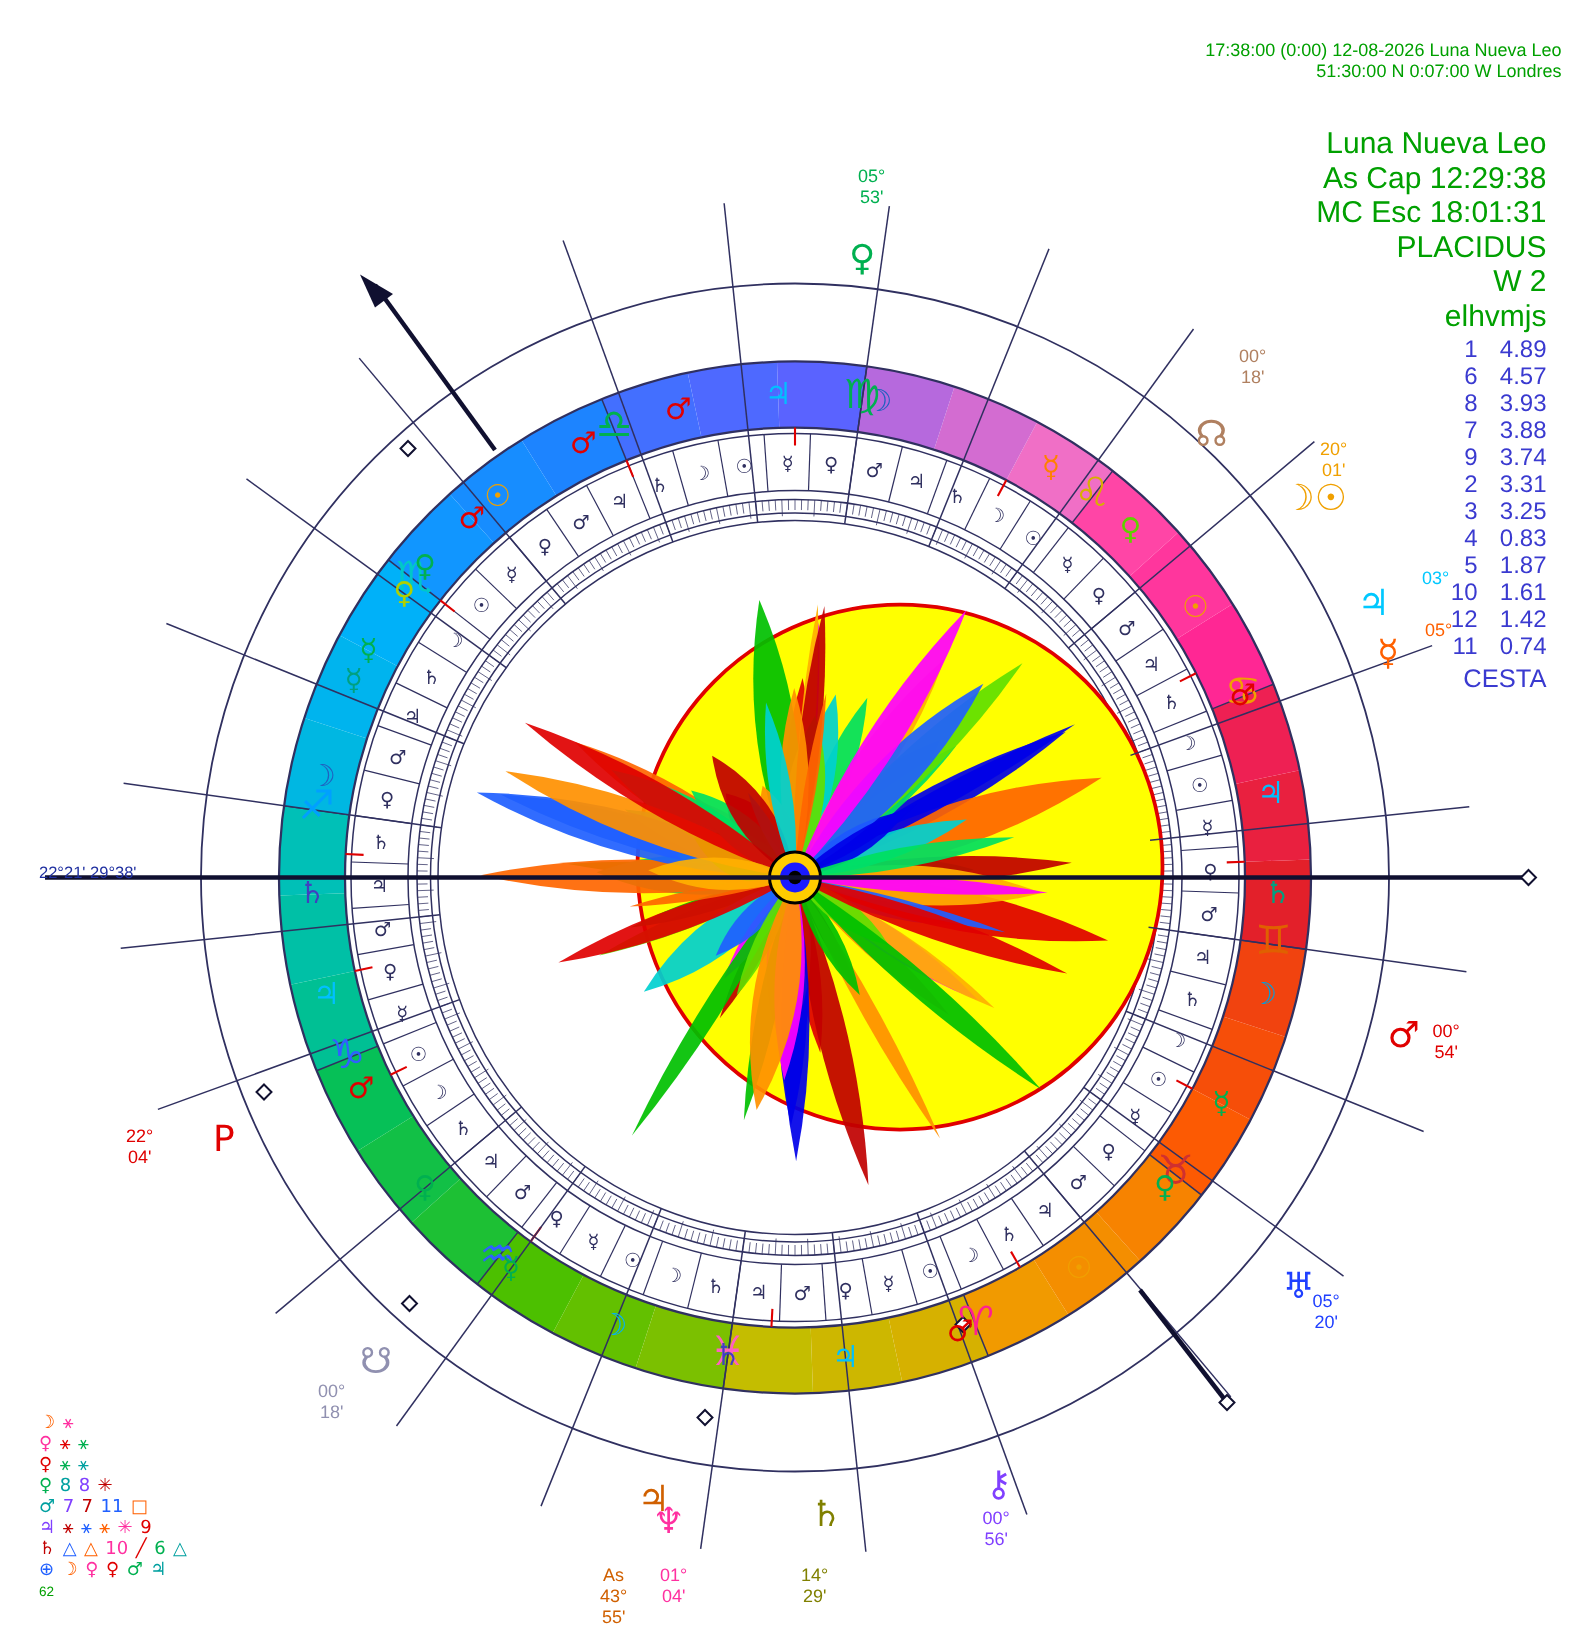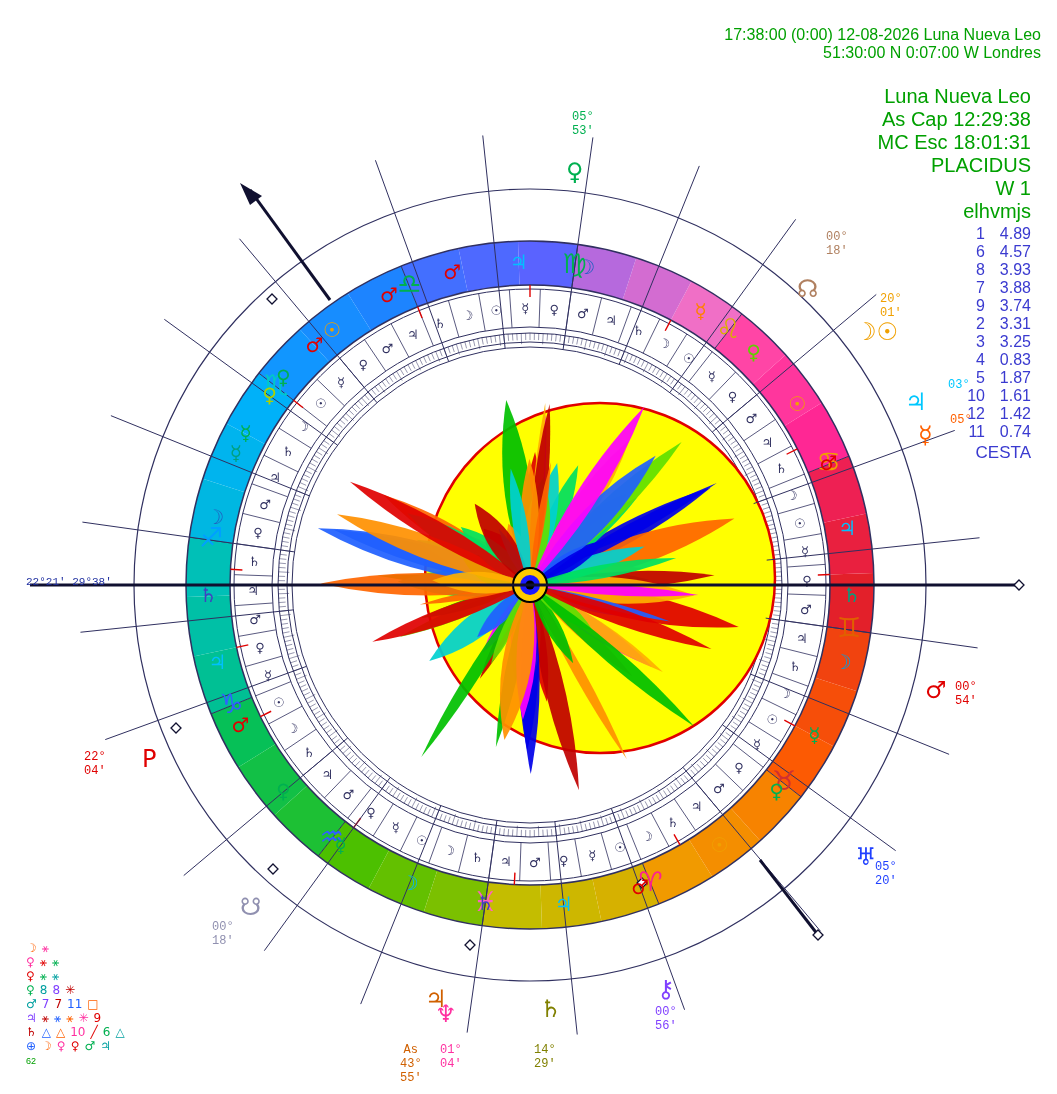--- a/index.html
+++ b/index.html
@@ -1,44 +1,44 @@
 <!DOCTYPE html>
 <html><head>
 <meta charset="utf-8">
 <style>
   html,body{margin:0;padding:0;background:#ffffff;}
   body{width:1057px;height:1094px;position:relative;overflow:hidden;
        font-family:"Liberation Sans", sans-serif;}
   .abs{position:absolute;}
-  .hdr{color:#00a000;font-size:16px;white-space:nowrap;}
+  .hdr{color:#00a000;font-size:12px;white-space:nowrap;}
   .panel{color:#00a000;font-size:20px;text-align:right;white-space:nowrap;}
   .plist{color:#3a3ad0;font-size:16px;white-space:nowrap;}
   .plist .nm{display:inline-block;width:22px;text-align:right;}
   .plist .vl{display:inline-block;width:46px;text-align:right;}
   .cesta{color:#3a3ad0;font-size:17px;}
   svg{display:block}
-  .lbl{font-size:12px;white-space:nowrap;font-family:Liberation Mono, monospace;}
+  .lbl{font-size:12px;white-space:nowrap;}
   .glyph{font-family:"DejaVu Sans", sans-serif;}
   .asp-row{font-size:12px;white-space:nowrap;font-family:"DejaVu Sans", sans-serif;}
   .asp-row span{display:inline-block;margin-right:5px;}
 </style>
 </head>
 <body>
 
 <div class="abs hdr" style="right:16px;top:26px;text-align:right;">
   <div>17:38:00 (0:00) 12-08-2026  Luna Nueva Leo</div>
   <div>51:30:00 N  0:07:00 W  Londres</div>
 </div>
 
 <div class="abs" style="right:26px;top:85px;">
   <div class="panel">Luna Nueva Leo</div>
   <div class="panel">As Cap  12:29:38</div>
   <div class="panel">MC Esc  18:01:31</div>
   <div class="panel">PLACIDUS</div>
-  <div class="panel">W 1</div>
+  <div class="panel">W 2</div>
   <div class="panel">elhvmjs</div>
   <div id="house-list" style="text-align:right;margin-top:2px;">
       <div class="plist"><span class="nm">1</span><span class="vl">4.89</span></div>
       <div class="plist"><span class="nm">6</span><span class="vl">4.57</span></div>
       <div class="plist"><span class="nm">8</span><span class="vl">3.93</span></div>
       <div class="plist"><span class="nm">7</span><span class="vl">3.88</span></div>
       <div class="plist"><span class="nm">9</span><span class="vl">3.74</span></div>
       <div class="plist"><span class="nm">2</span><span class="vl">3.31</span></div>
       <div class="plist"><span class="nm">3</span><span class="vl">3.25</span></div>
       <div class="plist"><span class="nm">4</span><span class="vl">0.83</span></div>

